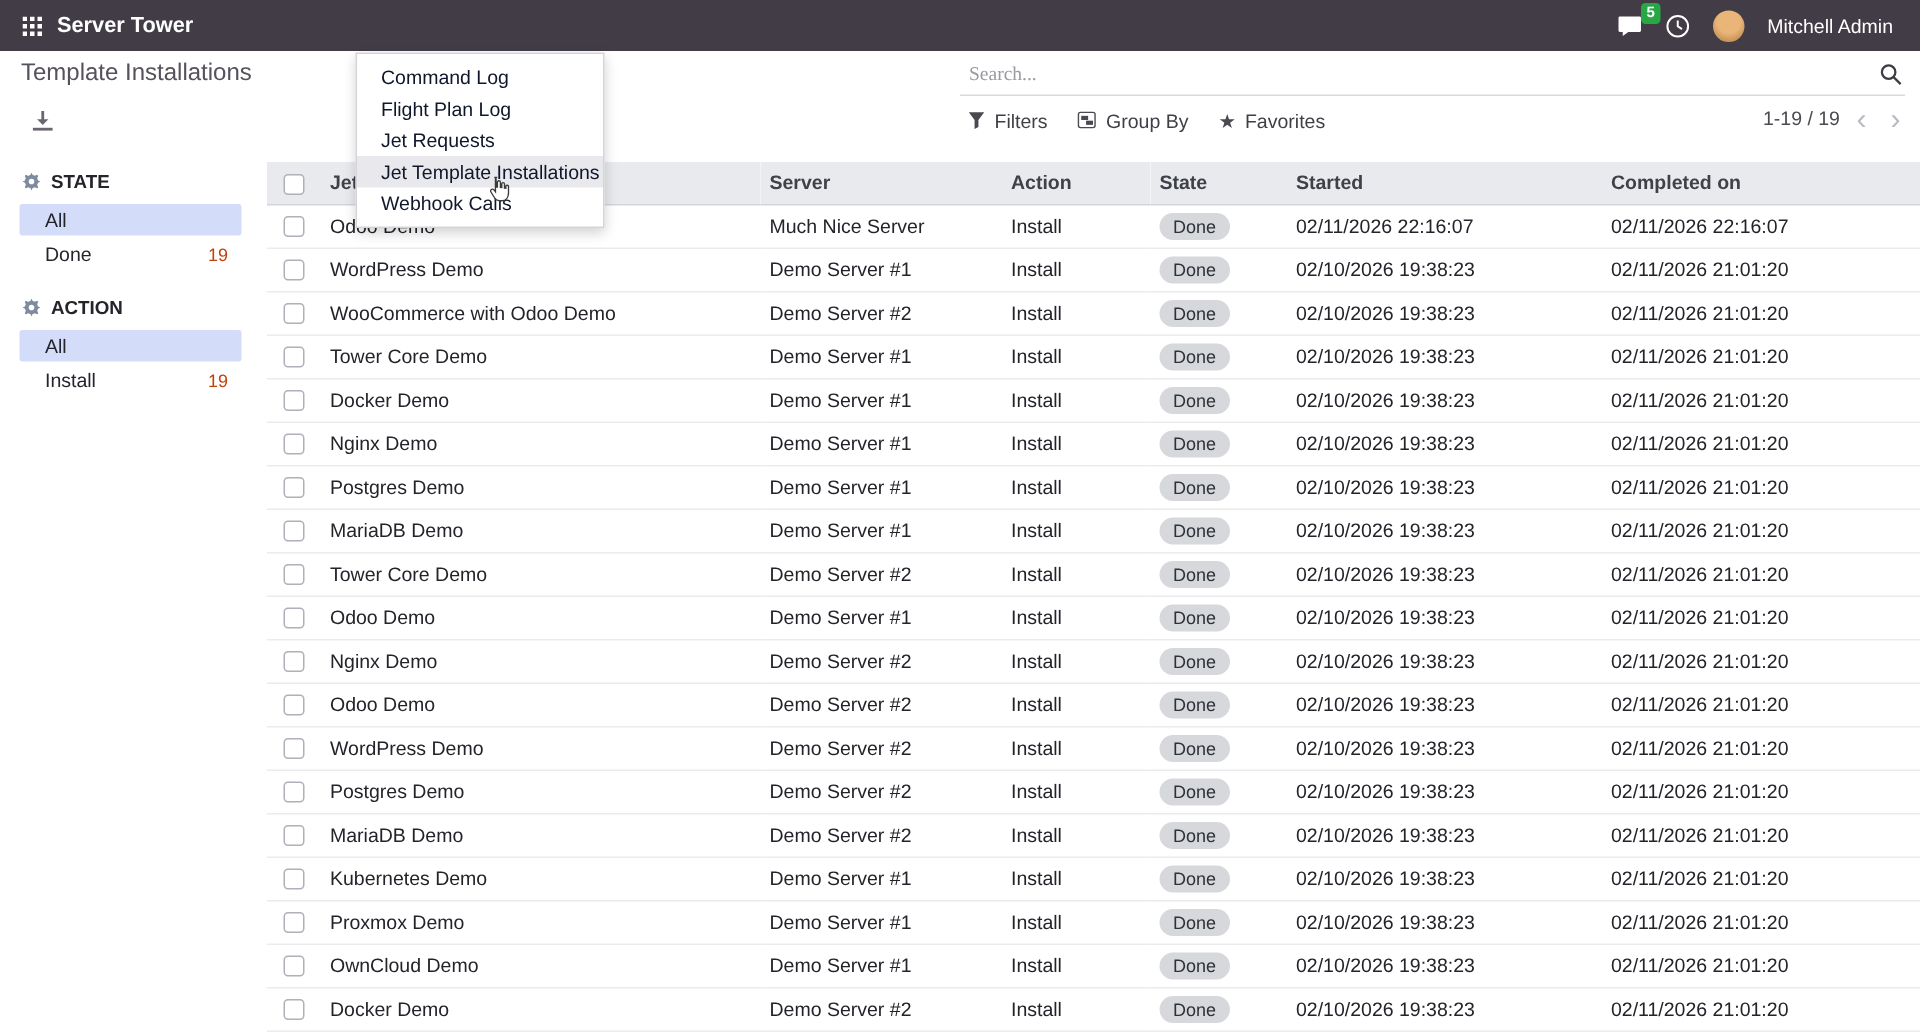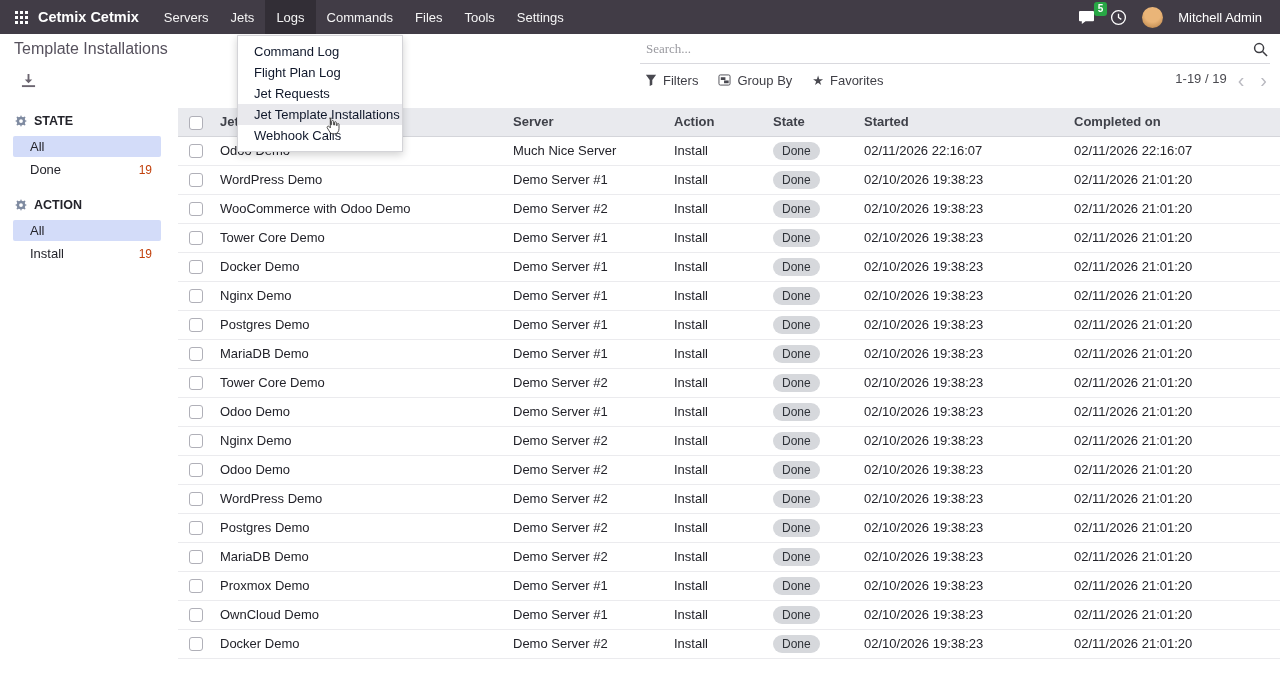--- a/index.html
+++ b/index.html
@@ -71,30 +71,21 @@
         <rect x="5" y="0" width="3" height="3"></rect>
         <rect x="10" y="0" width="3" height="3"></rect>
         <rect x="0" y="5" width="3" height="3"></rect>
         <rect x="5" y="5" width="3" height="3"></rect>
         <rect x="10" y="5" width="3" height="3"></rect>
         <rect x="0" y="10" width="3" height="3"></rect>
         <rect x="5" y="10" width="3" height="3"></rect>
         <rect x="10" y="10" width="3" height="3"></rect>
       </svg>
   </span>
-  <span class="brand">Cetmix Cetmix</span>
-  <nav class="topnav" id="topnav">
-      <span class="nav-item">Servers</span>
-      <span class="nav-item">Jets</span>
-      <span class="nav-item active">Logs</span>
-      <span class="nav-item">Commands</span>
-      <span class="nav-item">Files</span>
-      <span class="nav-item">Tools</span>
-      <span class="nav-item">Settings</span>
-    </nav>
+  <span class="brand">Server Tower</span>
   <div class="topbar-right">
     <span class="chat-wrap">
       <span style="display:flex">
           <svg width="17" height="15" viewBox="0 0 18 16" fill="#fff">
             <path d="M2 1h14c.6 0 1 .4 1 1v9c0 .6-.4 1-1 1H8l-4 3v-3H2c-.6 0-1-.4-1-1V2c0-.6.4-1 1-1z"></path>
           </svg>
         </span>
       <span class="badge">5</span>
     </span>
     <span class="icon-btn">
@@ -354,20 +345,29 @@
             <td class="cb-cell"><input class="cb" type="checkbox" style=""></td>
             <td>MariaDB Demo</td>
             <td>Demo Server #2</td>
             <td>Install</td>
             <td><span class="pill">Done</span></td>
             <td>02/10/2026 19:38:23</td>
             <td>02/11/2026 21:01:20</td>
           </tr>
           <tr>
             <td class="cb-cell"><input class="cb" type="checkbox" style=""></td>
+            <td>Kubernetes Demo</td>
+            <td>Demo Server #1</td>
+            <td>Install</td>
+            <td><span class="pill">Done</span></td>
+            <td>02/10/2026 19:38:23</td>
+            <td>02/11/2026 21:01:20</td>
+          </tr>
+          <tr>
+            <td class="cb-cell"><input class="cb" type="checkbox" style=""></td>
             <td>Proxmox Demo</td>
             <td>Demo Server #1</td>
             <td>Install</td>
             <td><span class="pill">Done</span></td>
             <td>02/10/2026 19:38:23</td>
             <td>02/11/2026 21:01:20</td>
           </tr>
           <tr>
             <td class="cb-cell"><input class="cb" type="checkbox" style=""></td>
             <td>OwnCloud Demo</td>

